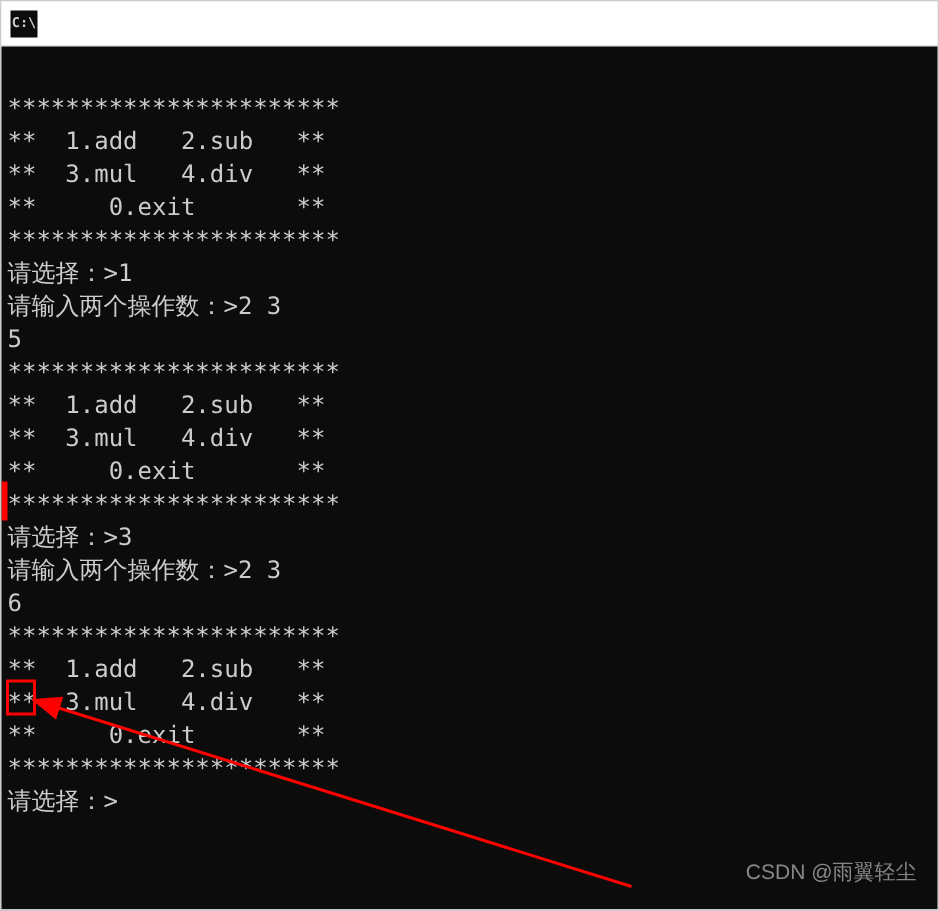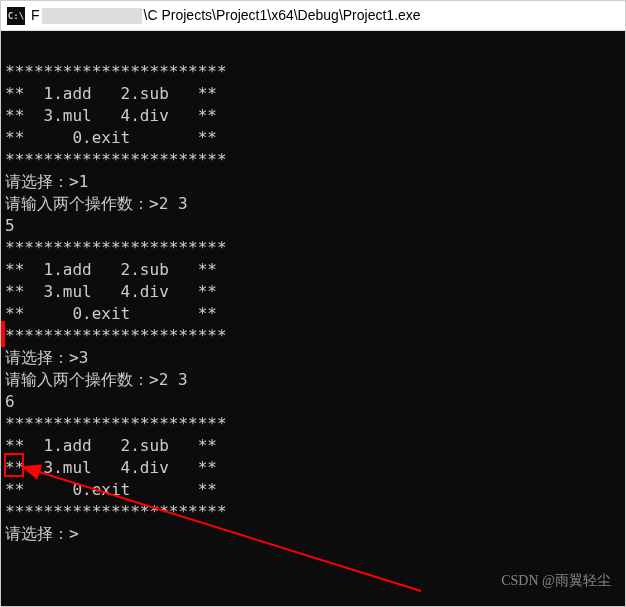--- a/index.html
+++ b/index.html
@@ -90,32 +90,29 @@
       pointer-events: none;
       left: 0;
       top: 0;
     }
     .watermark {
       position: absolute;
       bottom: 14px;
       right: 14px;
       color: rgba(200,200,200,0.65);
       font-size: 14px;
-      font-family: Liberation Serif, serif;
+      font-family: Liberation Sans, sans-serif;
     }
   </style>
 </head>
 <body>
 
 <div class="window">
   <div class="titlebar">
     <div class="titlebar-icon">C:\</div>
-    <div class="titlebar-text">
-      <span>F</span><span class="redacted"></span><span>\C Projects\Project1\x64\Debug\Project1.exe</span>
-    </div>
   </div>
   <div class="console">
 <span>***********************</span>
 <span>**  1.add   2.sub   **</span>
 <span>**  3.mul   4.div   **</span>
 <span>**     0.exit       **</span>
 <span>***********************</span>
 <span>请选择：&gt;1</span>
 <span>请输入两个操作数：&gt;2 3</span>
 <span>5</span>

